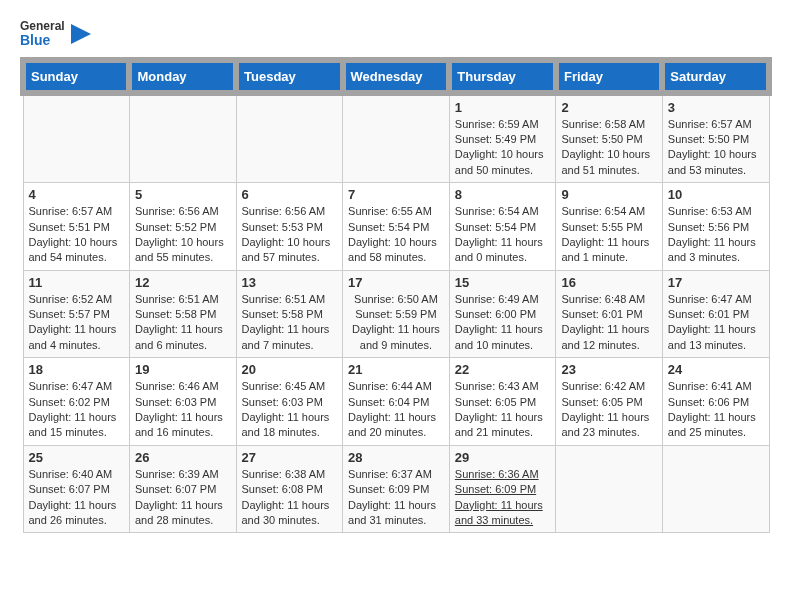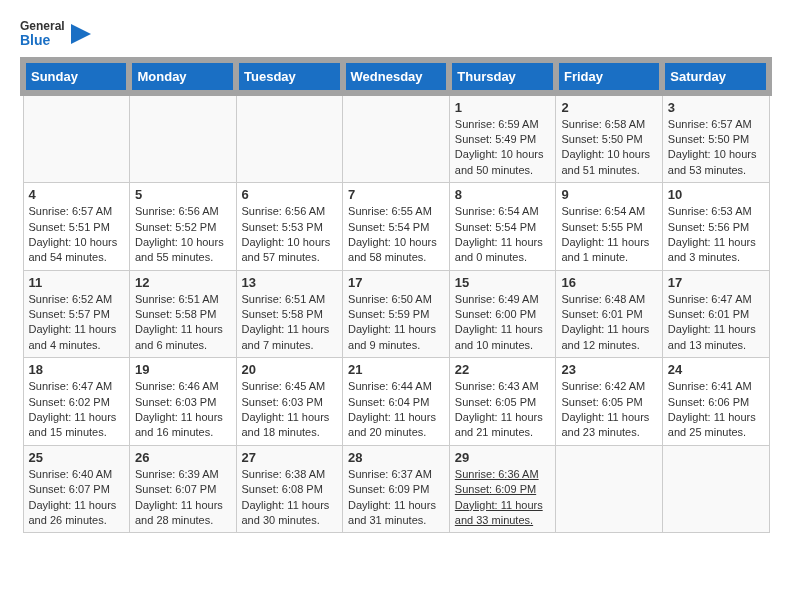--- a/index.html
+++ b/index.html
@@ -206,21 +206,21 @@
         </td>
         <td>
           <span class="day-num">13</span>
           <div class="day-info" style="white-space: pre-line;">Sunrise: 6:51 AM
 Sunset: 5:58 PM
 Daylight: 11 hours
 and 7 minutes.</div>
         </td>
         <td>
           <span class="day-num">17</span>
-          <div class="day-info" style="white-space: pre-line;">Sunrise: 6:50 AM
+          <div class="day-info" style="white-space: pre-line; text-align: center;">Sunrise: 6:50 AM
 Sunset: 5:59 PM
 Daylight: 11 hours
 and 9 minutes.</div>
         </td>
         <td>
           <span class="day-num">15</span>
           <div class="day-info" style="white-space: pre-line;">Sunrise: 6:49 AM
 Sunset: 6:00 PM
 Daylight: 11 hours
 and 10 minutes.</div>

